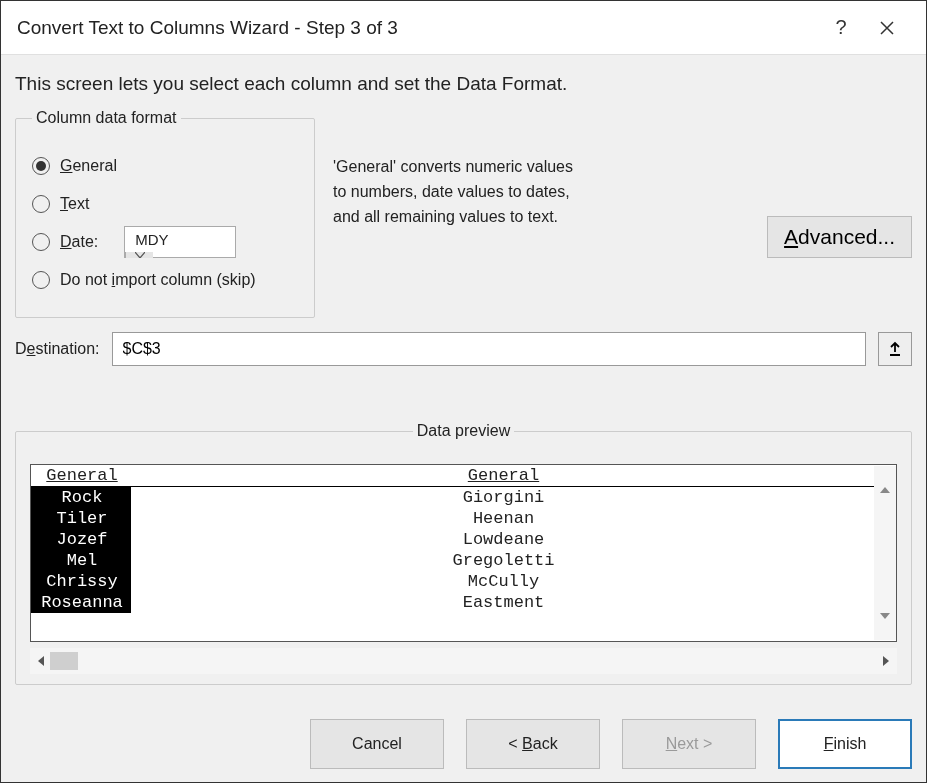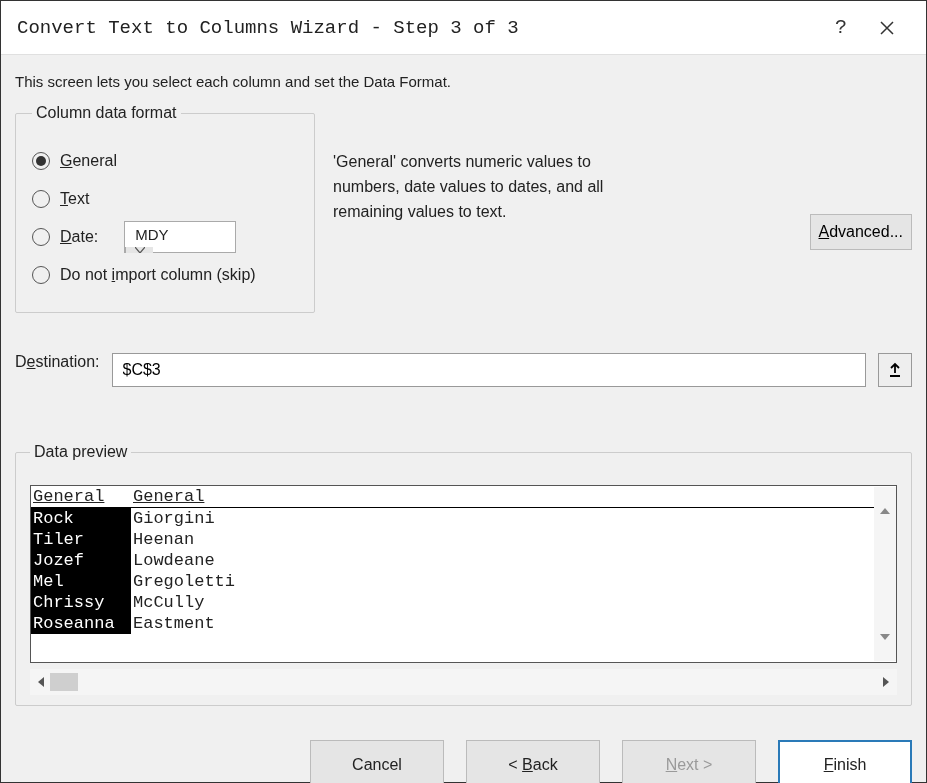--- a/index.html
+++ b/index.html
@@ -19,21 +19,20 @@
     display: flex;
     flex-direction: column;
   }
   .titlebar {
     background: #fff;
     height: 54px;
     display: flex;
     align-items: center;
     padding: 8px 16px;
     border-bottom: 1px solid #e0e0e0;
-    font-family: Liberation Mono, monospace;
   }
   .titlebar .title {
     font-size: 19px;
     font-weight: 400;
     flex: 1;
   }
   .titlebar .help, .titlebar .close {
     width: 46px;
     height: 46px;
     display: flex;
@@ -43,21 +42,21 @@
     color: #333;
   }
   .titlebar .close svg { width: 14px; height: 14px; }
   .body {
     padding: 12px 14px 14px 14px;
     flex: 1;
     display: flex;
     flex-direction: column;
   }
   .intro {
-    font-size: 15px;
+    font-size: 19px;
     margin: 6px 0 14px 0;
   }
   .top-row {
     display: flex;
     gap: 18px;
     align-items: stretch;
   }
   fieldset.group {
     border: 1px solid #ccc;
     border-radius: 2px;
@@ -124,30 +123,30 @@
   }
   .desc-text {
     font-size: 16px;
     line-height: 1.55;
     margin-bottom: 18px;
   }
   .adv-btn {
     align-self: center;
     background: #e5e5e5;
     border: 1px solid #bbb;
-    padding: 8px 8px;
-    font-size: 16px;
+    padding: 8px 16px;
+    font-size: 21px;
     margin-left: 190px;
   }
   .adv-btn .ul { text-decoration: underline; }
   .dest-row {
     display: flex;
-    align-items: flex-start;
+    align-items: center;
     gap: 12px;
-    margin-top: 40px;
+    margin-top: 14px;
   }
   .dest-label { font-size: 16px; }
   .dest-label .ul { text-decoration: underline; }
   .dest-input {
     flex: 1;
     height: 34px;
     border: 1px solid #999;
     background: #fff;
     padding: 4px 10px;
     font-size: 16px;
@@ -160,20 +159,21 @@
     display: flex;
     align-items: center;
     justify-content: center;
   }
   .refedit-btn svg { width: 16px; height: 16px; }
   fieldset.preview-group {
     border: 1px solid #ccc;
     border-radius: 2px;
     margin: 56px 0 0 0;
     padding: 24px 14px 10px 14px;
+    text-align: center;
   }
   fieldset.preview-group > legend {
     font-size: 16px;
     padding: 0 4px;
   }
   .preview-wrap {
     border: 1px solid #555;
     background: #fff;
     position: relative;
     height: 178px;

